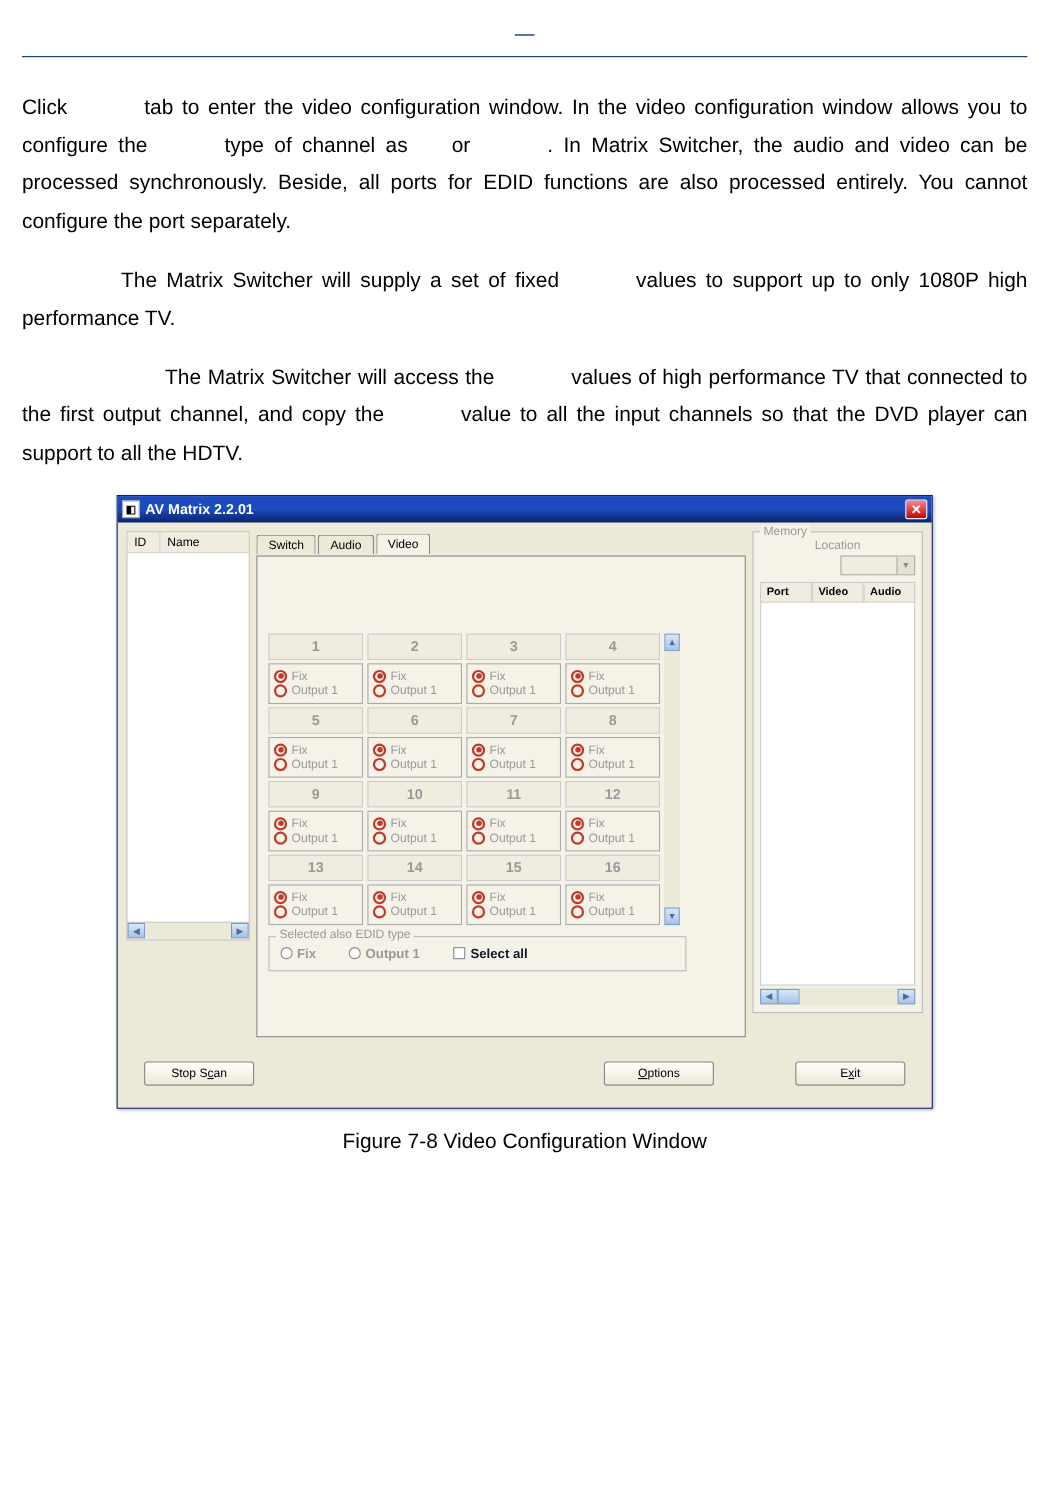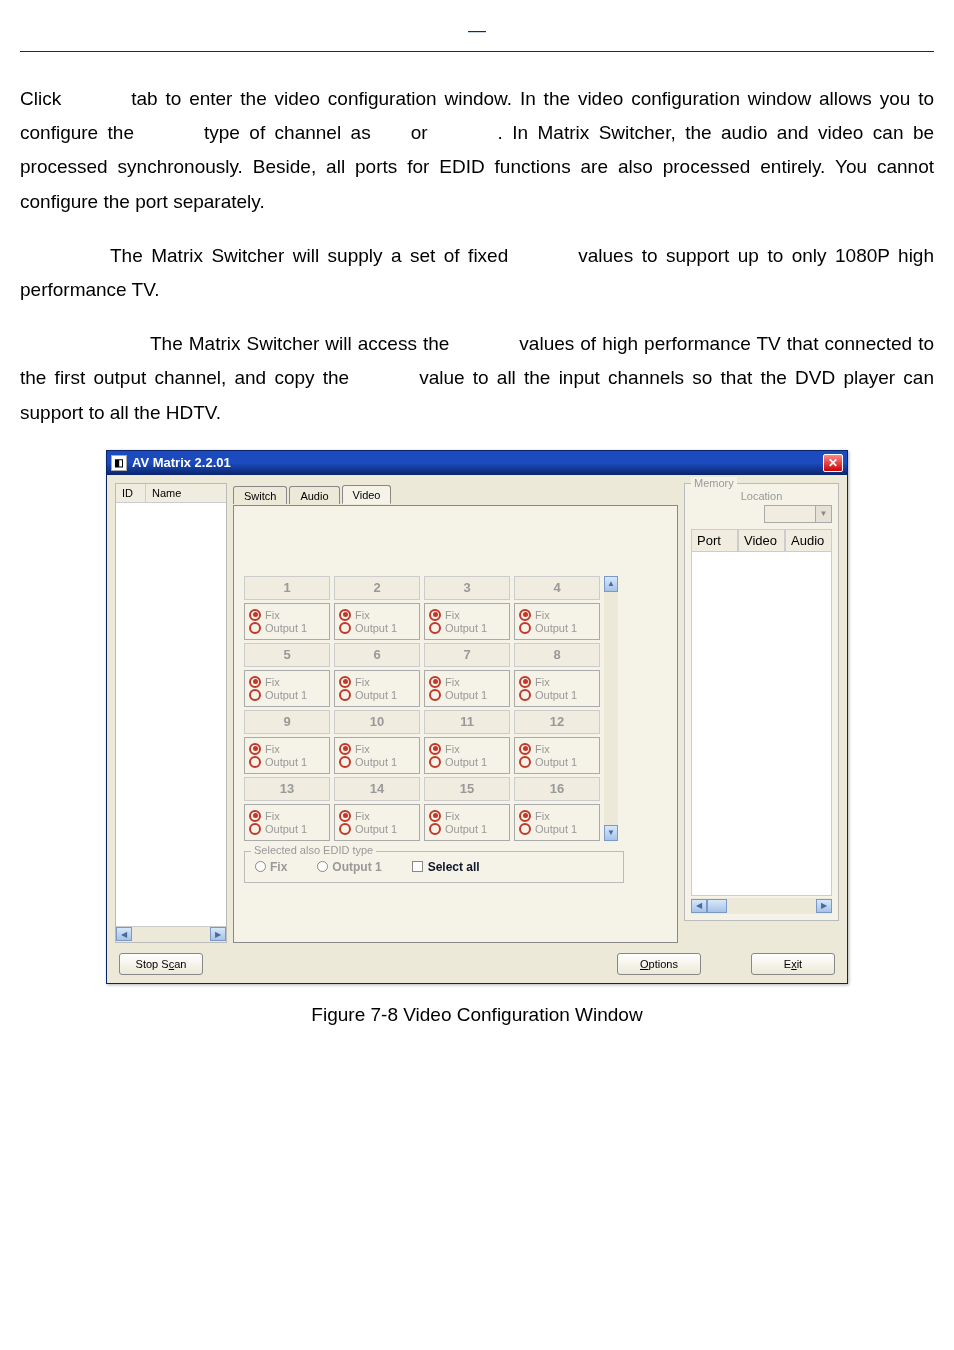--- a/index.html
+++ b/index.html
@@ -82,21 +82,21 @@
       padding: 8px;
       display: flex;
       flex-direction: column;
     }
     .top-row {
       display: flex;
       gap: 6px;
     }
     .left-panel {
       width: 112px;
-      height: 460px;
+      height: 372px;
       background: #f5f2e8;
       border: 1px solid #bbb;
       position: relative;
       display: flex;
       flex-direction: column;
     }
     .left-header {
       display: flex;
       border-bottom: 1px solid #ccc;
     }
@@ -308,25 +308,26 @@
       display: flex;
       align-items: center;
       justify-content: center;
       font-size: 8px;
       color: #888;
     }
     .mem-headers {
       display: flex;
     }
     .mem-headers div {
-      font-size: 13px;
+      font-size: 10px;
       padding: 3px 5px;
       border: 1px solid #ccc;
       background: #f0ede0;
       flex: 1;
+      font-weight: bold;
     }
     .mem-list {
       flex: 1;
       background: #fff;
       border: 1px solid #ccc;
       border-top: none;
     }
     .mem-hscroll {
       height: 16px;
       background: #ece9d8;
@@ -347,23 +348,23 @@
       color: #999;
       cursor: pointer;
     }
     .bottom-bar {
       display: flex;
       align-items: center;
       margin-top: 10px;
       padding: 0 4px;
     }
     .bottom-bar .xp-button {
-      width: 84px;
+      width: 100px;
       color: #000;
-      margin: 0;
+      margin: 12px;
     }
     .bar-spacer { flex: 1; }
     .figure-caption {
       text-align: center;
       margin-top: 20px;
       font-size: 19px;
     }
     u { text-decoration: underline; }
   </style>
 </head>

